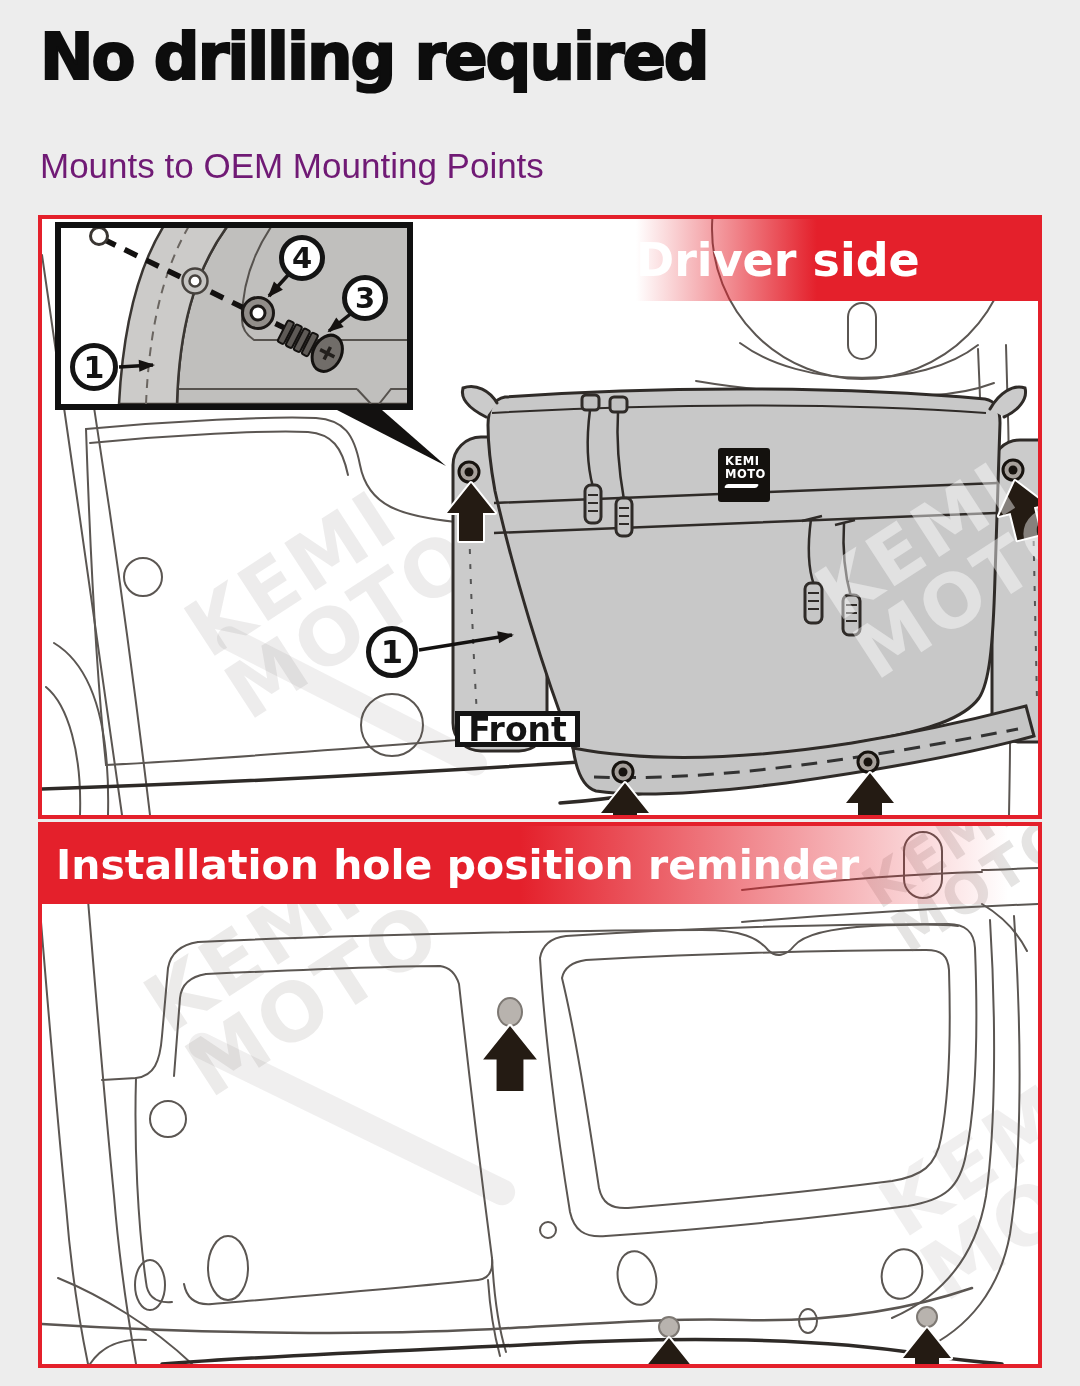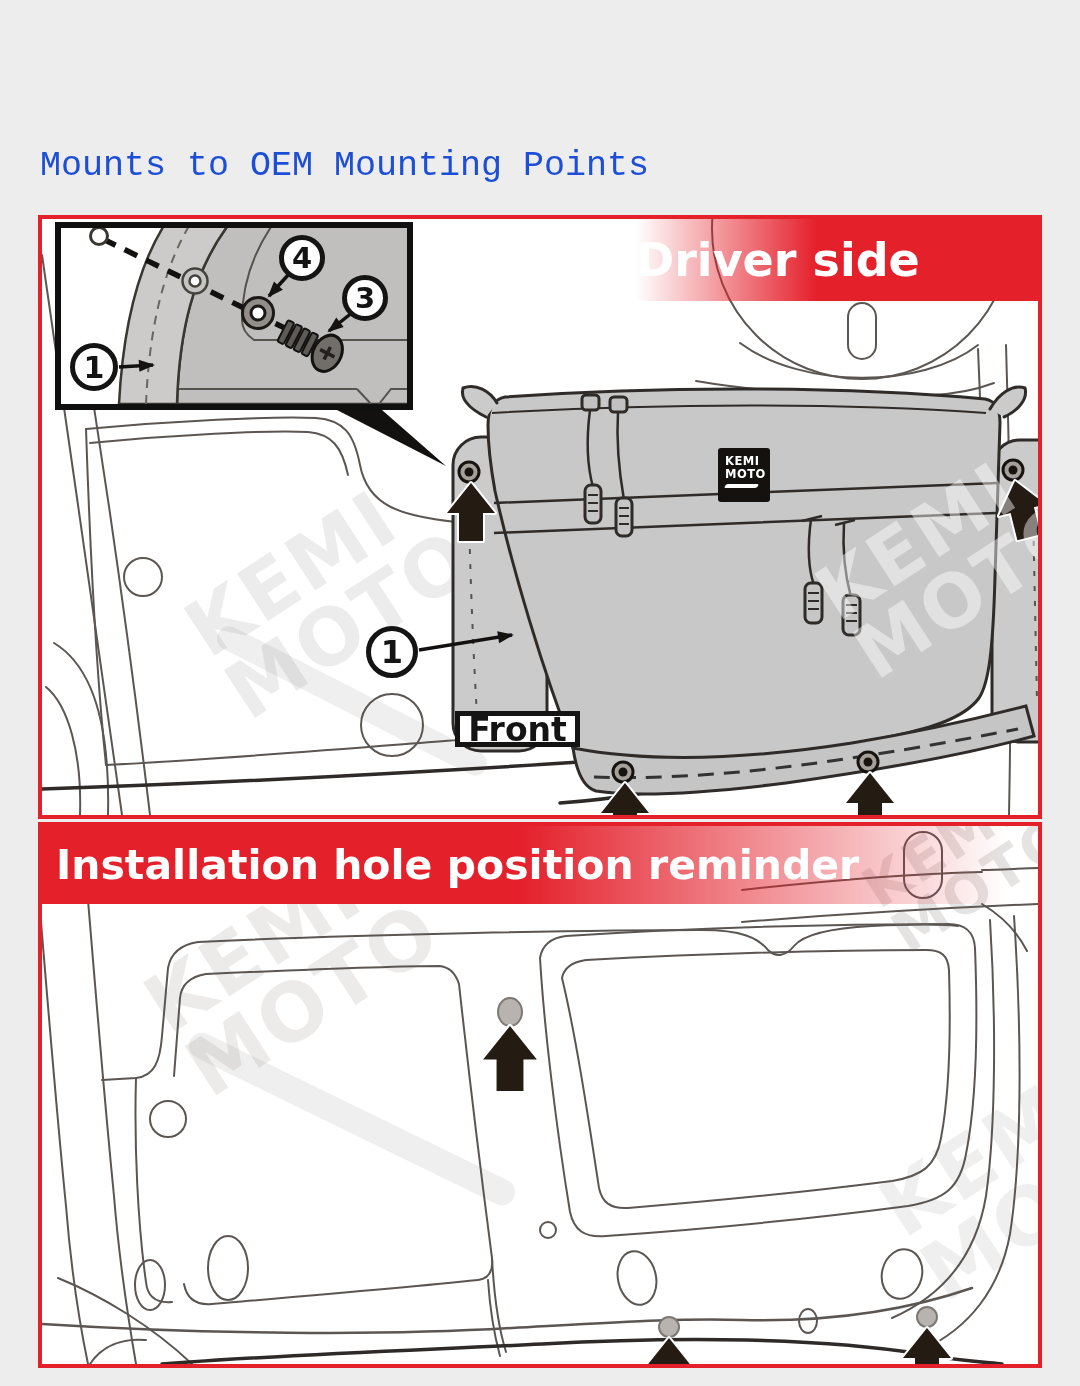--- a/index.html
+++ b/index.html
@@ -3,21 +3,21 @@
 <meta charset="utf-8">
 <style>
   html,body { margin:0; padding:0; background:#ededed; }
   body { width:1080px; height:1386px; position:relative; overflow:hidden;
          font-family:"DejaVu Sans","Liberation Sans",sans-serif; }
   .canvas { position:absolute; inset:0; }
 
   .title { position:absolute; left:40px; top:20px; margin:0; font-size:64px; font-weight:bold;
            color:#0d0d0d; letter-spacing:-2px; -webkit-text-stroke:2.2px #0d0d0d; }
   .subtitle { position:absolute; left:40px; top:146px; font-size:35px; font-weight:normal;
-              color:#1d4ed8; font-family:Liberation Mono, monospace; }
+              color:#701a75; font-family:Liberation Sans, sans-serif; }
 
   .panel { position:absolute; left:38px; width:1004px; background:#ffffff;
            border:4px solid #e4202b; box-sizing:border-box; overflow:hidden; }
   .panel1 { top:215px; height:604px; }
   .panel2 { top:822px; height:546px; }
   .panel svg.art { position:absolute; left:0; top:0; z-index:2; }
 
   .banner { position:absolute; top:0; display:flex; align-items:center; z-index:4; }
   .banner .label { color:#ffffff; font-weight:bold; white-space:nowrap; }
   .banner1 { right:0; width:402px; height:82px; justify-content:flex-start; padding-right:30px;
@@ -68,20 +68,21 @@
   .marrow { fill:#241b13; stroke:#ffffff; stroke-width:4; paint-order:stroke; stroke-linejoin:round; }
   .door  { stroke:#5b5652; stroke-width:2; fill:none; stroke-linecap:round; }
   .doordark { stroke:#2e2a27; stroke-width:3.5; fill:none; stroke-linecap:round; }
   .bagline { stroke:#2f2b28; stroke-width:3; stroke-linecap:round; }
 </style>
 </head>
 <body>
 
 <div class="canvas">
 
+  <h1 class="title">No drilling required</h1>
   <div class="subtitle">Mounts to OEM Mounting Points</div>
 
   <section class="panel panel1">
 
     <div class="wm wm1a">
       <span>KEMI</span>
       <span>MOTO</span>
     </div>
     <div class="wm-bar bar1a"></div>
 

